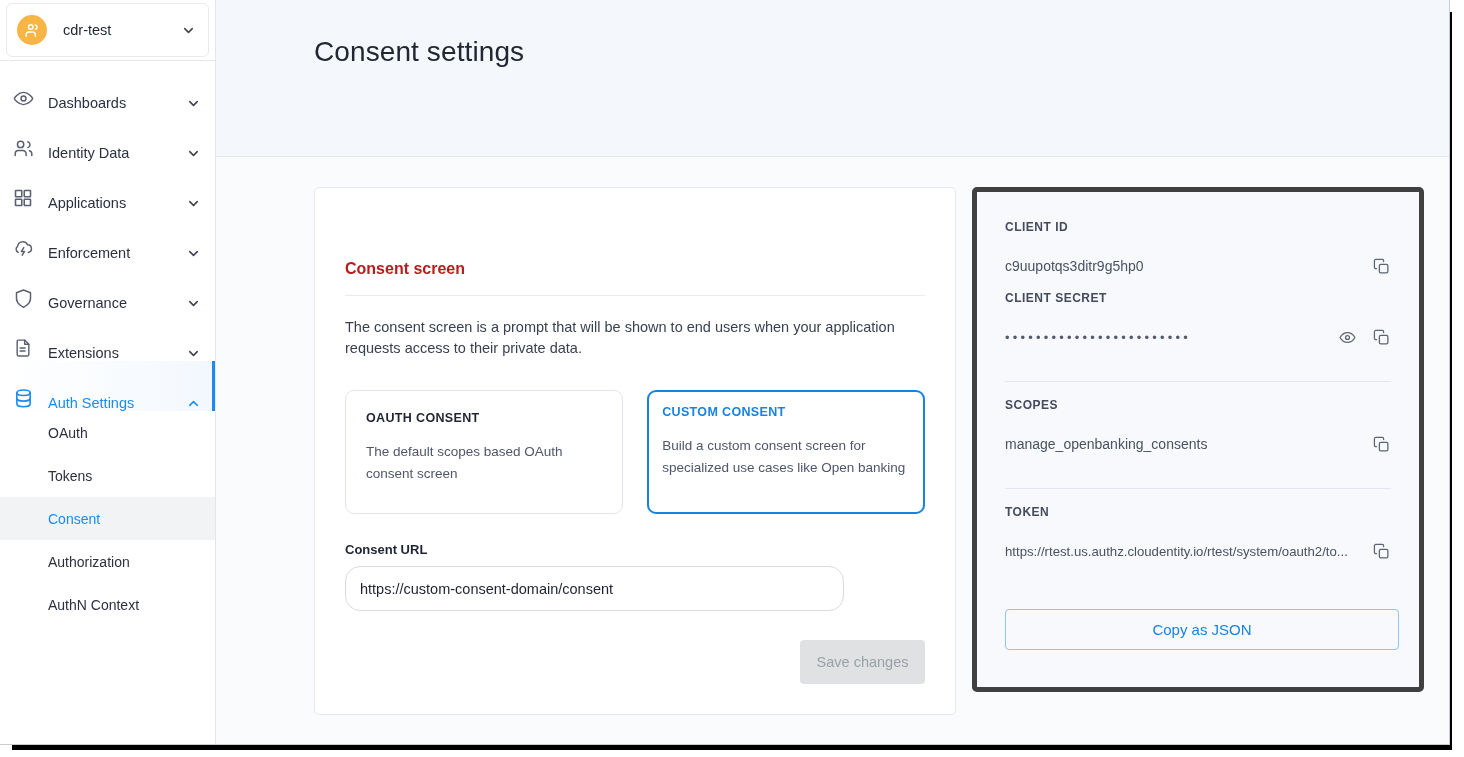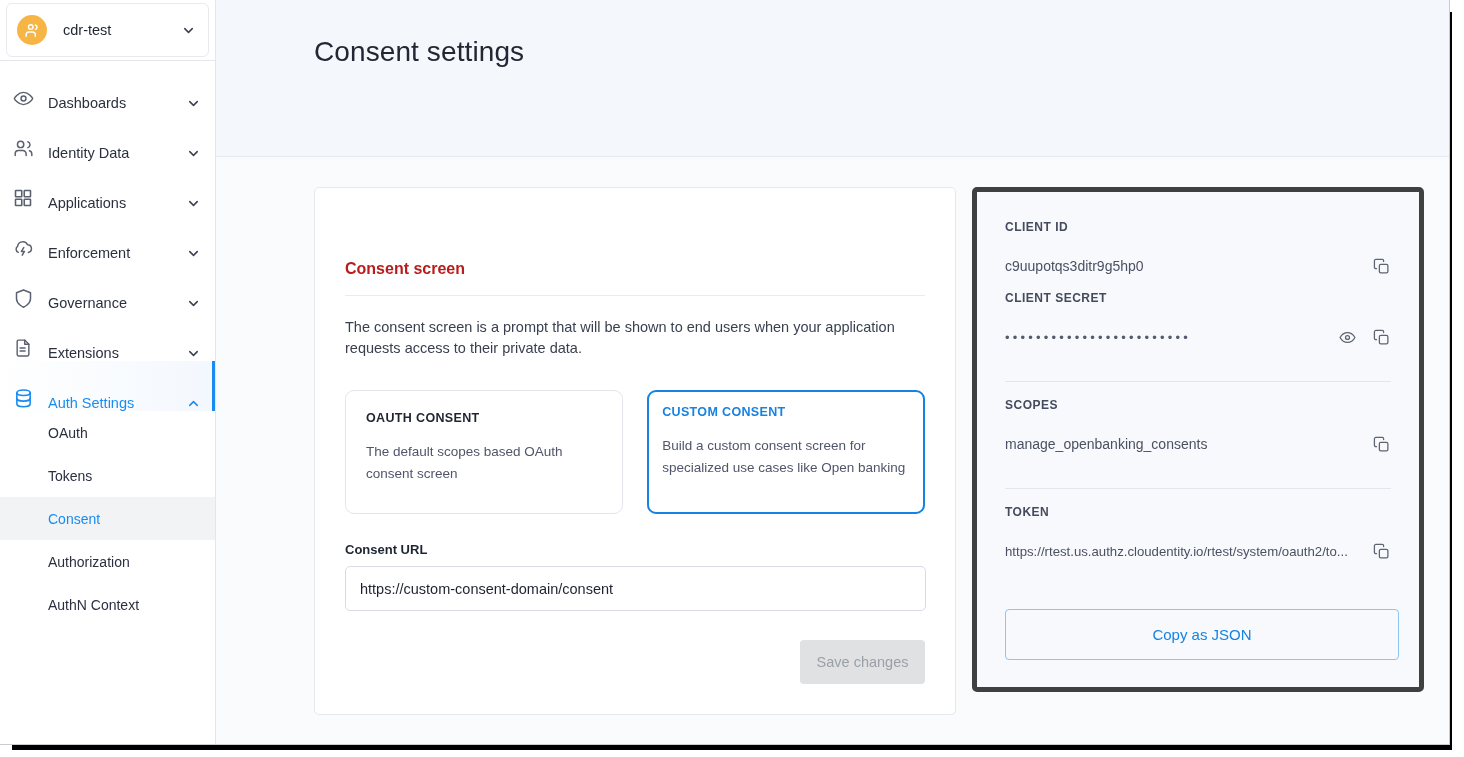--- a/index.html
+++ b/index.html
@@ -210,24 +210,24 @@
   }
 
   .field-label {
     font-size: 13px;
     font-weight: bold;
     color: #1e2430;
     margin-top: 28px;
     margin-bottom: 9px;
   }
   .text-input {
-    width: 581px;
+    width: 499px;
     height: 45px;
     border: 1px solid #d8dbe1;
-    border-radius: 5px;
+    border-radius: 15px;
     padding: 4px 14px;
     font-size: 14.5px;
     color: #1d2330;
     font-family: "Liberation Sans", sans-serif;
     background: #fff;
     outline: none;
   }
 
   .actions {
     display: flex;
@@ -288,21 +288,21 @@
     flex: 0 0 20px;
     margin-left: 14px;
   }
   .side-divider {
     height: 1px;
     background: #e2e7ef;
     margin: 34px 0 0 0;
   }
   .btn-json {
     width: 394px;
-    height: 51px;
+    height: 41px;
     margin-top: 33px;
     background: transparent;
     border: 1px solid #8dc5f4;
     border-radius: 4px;
     color: #1683e2;
     font-size: 15px;
     font-family: "Liberation Sans", sans-serif;
     cursor: pointer;
   }
   .spacer-sm { height: 16px; }

